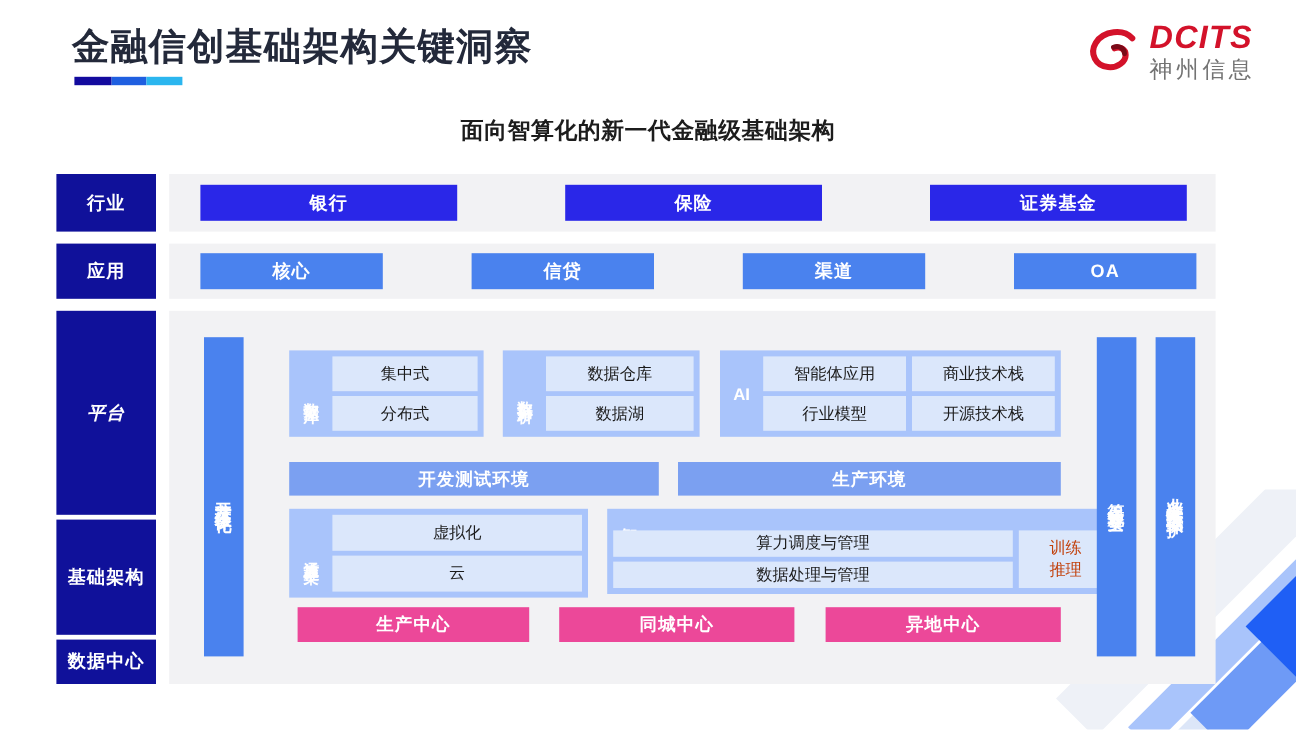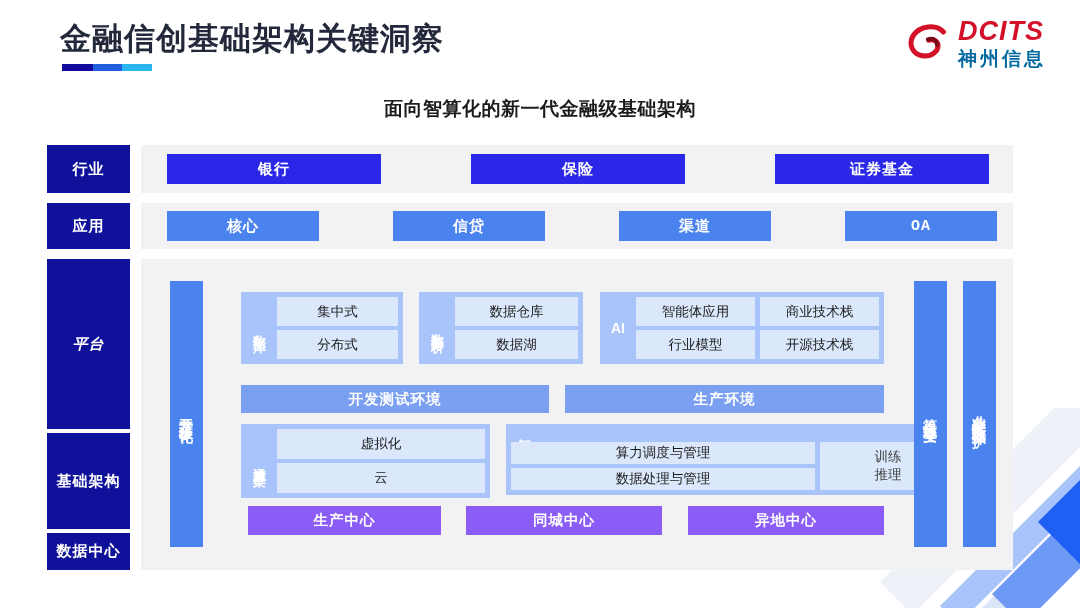--- a/index.html
+++ b/index.html
@@ -29,42 +29,42 @@
   .rule span{height:100%;}
   .rule .r1{width:34%;background:#130a9e;}
   .rule .r2{width:33%;background:#1f5fe0;}
   .rule .r3{width:33%;background:#2bb6ef;}
 
   
   .logo{position:absolute;right:34px;top:18px;display:flex;align-items:center;gap:8px;}
   .logo-mark{width:46px;height:46px;position:relative;}
   .logo-text{display:flex;flex-direction:column;line-height:1;}
   .logo-en{font-size:27px;font-weight:bold;color:#d3122a;letter-spacing:1px;font-style:italic;}
-  .logo-cn{font-size:19px;font-weight:bold;color:#0369a1;letter-spacing:3px;margin-top:4px;}
+  .logo-cn{font-size:19px;font-weight:normal;color:#737373;letter-spacing:3px;margin-top:4px;}
 
   
   .subtitle{position:absolute;left:0;top:96px;width:1080px;text-align:center;font-size:19px;font-weight:bold;color:#1c1c1c;letter-spacing:.5px;}
 
   
   .navy{background:#10119a;color:#fff;font-weight:bold;display:flex;align-items:center;justify-content:center;font-size:15px;letter-spacing:1px;}
   .panel{background:#f2f2f4;}
   .vtext{writing-mode:vertical-rl;text-orientation:upright;letter-spacing:2px;}
 
   
   .side{position:absolute;left:47px;width:83px;}
   #side-industry{top:145px;height:48px;}
   #side-app{top:203px;height:46px;}
   #side-platform{top:259px;height:170px;font-style:italic;}
   #side-infra{top:433px;height:96px;}
   #side-datacenter{top:533px;height:37px;}
 
   
   #panel-industry{position:absolute;left:141px;top:145px;width:872px;height:48px;}
   #panel-app{position:absolute;left:141px;top:203px;width:872px;height:46px;text-align:right;}
-  .chip{position:absolute;top:50%;transform:translateY(-50%);height:30px;display:flex;align-items:center;justify-content:center;color:#fff;font-weight:bold;font-size:15px;letter-spacing:1px;font-family:Liberation Mono, monospace;}
+  .chip{position:absolute;top:50%;transform:translateY(-50%);height:30px;display:flex;align-items:center;justify-content:center;color:#fff;font-weight:bold;font-size:15px;letter-spacing:1px;}
   .chip-ind{background:#2a27e8;}
   .chip-app{background:#4a82ee;}
 
   
   #panel-main{position:absolute;left:141px;top:259px;width:872px;height:311px;background:#f2f2f4;}
 
   
   #devops{position:absolute;left:170px;top:281px;width:33px;height:266px;background:#4a82ee;color:#fff;font-size:14px;font-weight:bold;display:flex;align-items:center;justify-content:center;}
 
   
@@ -83,24 +83,24 @@
   
   .envbar{position:absolute;height:28px;background:#7ba0f1;color:#fff;font-weight:bold;font-size:14.5px;display:flex;align-items:center;justify-content:center;letter-spacing:1px;}
   #env-dev{left:241px;top:385px;width:308px;}
   #env-prod{left:565px;top:385px;width:319px;}
 
   
   #grp-gen{left:241px;top:424px;width:249px;height:74px;}
   #grp-int{left:506px;top:424px;width:426px;height:71px;flex-direction:column;}
   #grp-int .gbody{flex-direction:row;gap:5px;}
   .intleft{flex:1;display:flex;flex-direction:column;gap:4px;}
-  .intright{width:78px;background:#dbe7fb;color:#404040;font-size:13.5px;display:flex;align-items:center;justify-content:center;text-align:center;line-height:1.35;flex:none;padding-left:29px;}
-
-  
-  .center{position:absolute;height:29px;top:506px;background:#8b5cf6;color:#fff;font-weight:bold;font-size:14.5px;display:flex;align-items:center;justify-content:center;letter-spacing:1px;}
+  .intright{width:78px;background:#dbe7fb;color:#c2410c;font-size:13.5px;display:flex;align-items:center;justify-content:center;text-align:center;line-height:1.35;flex:none;}
+
+  
+  .center{position:absolute;height:29px;top:506px;background:#ec4899;color:#fff;font-weight:bold;font-size:14.5px;display:flex;align-items:center;justify-content:center;letter-spacing:1px;}
   #ctr-prod{left:248px;width:193px;}
   #ctr-metro{left:466px;width:196px;}
   #ctr-remote{left:688px;width:196px;}
 
   
   .rbar{position:absolute;background:#4a82ee;color:#fff;font-weight:bold;font-size:14px;display:flex;align-items:center;justify-content:center;}
   #rbar-sec{left:914px;top:281px;width:33px;height:266px;}
   #rbar-cont{left:963px;top:281px;width:33px;height:266px;}
 </style>
 </head>

